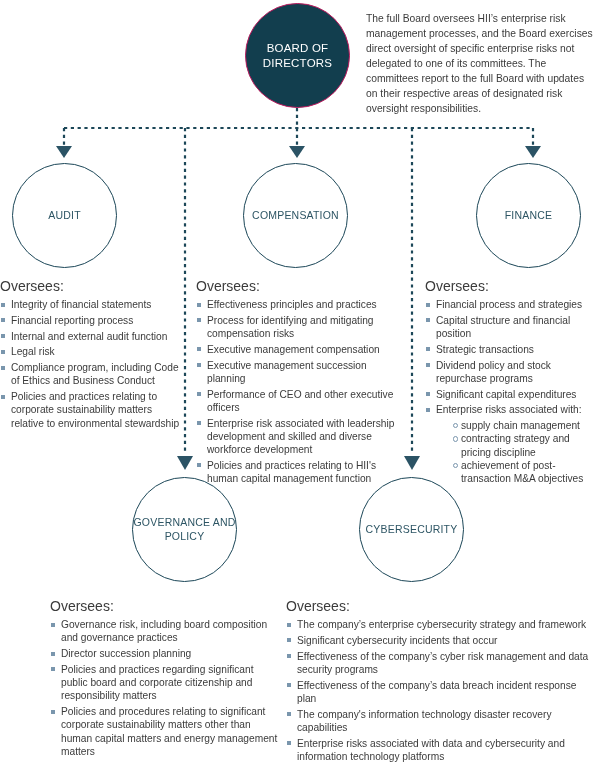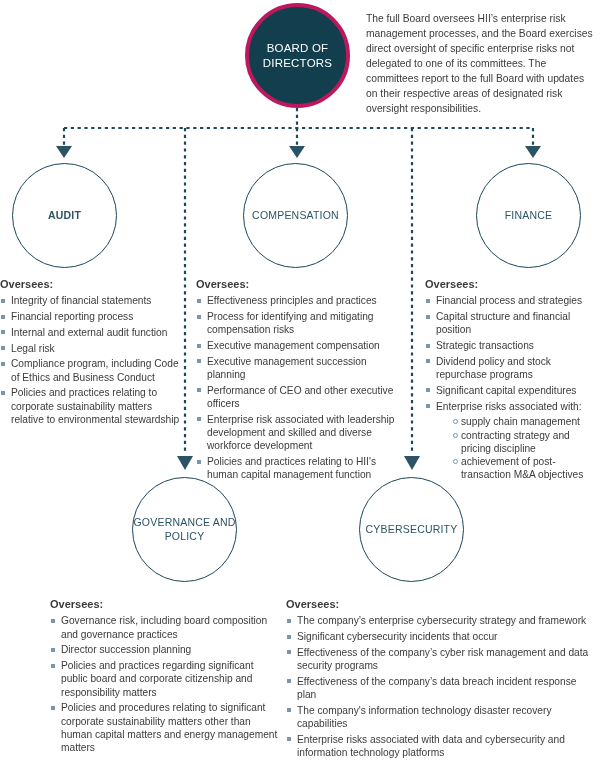--- a/index.html
+++ b/index.html
@@ -22,21 +22,21 @@
     position:absolute;
     border-radius:50%;
     box-sizing:border-box;
     display:flex;align-items:center;justify-content:center;
     text-align:center;
     line-height:1.25;
     letter-spacing:.2px;
   }
   .node-board{
     background:#123e4e;
-    border:4px solid #be185d;
+    border:1px solid #be185d;
     color:#ffffff;
     font-size:11.5px;
   }
   .node-open{
     background:#ffffff;
     border:1.6px solid #1c4758;
     color:#2d5564;
     font-size:10.5px;
   }
 
@@ -44,25 +44,24 @@
   .intro{
     position:absolute;
     font-size:10.3px;
     line-height:1.46;
     color:#3b3b3b;
   }
 
   
   .block{position:absolute;}
   .block .oversees{
-    font-size:11px;
+    font-size:14px;
     line-height:1.3;
     color:#3b3b3b;
     margin:0 0 3px 0;
-    font-weight:bold;
   }
   ul.blist{
     list-style:none;
     margin:0;padding:0;
   }
   ul.blist > li{
     position:relative;
     padding-left:11px;
     margin-bottom:2.5px;
     font-size:10.2px;
@@ -128,21 +127,21 @@
       <polygon points="404,456 420,456 412,470"></polygon>
     </g>
   </svg>
 
   <div class="node node-board" style="left:245px;top:3px;width:105px;height:105px;">
     <span>BOARD OF DIRECTORS</span>
   </div>
 
   <div class="intro" style="left:366px;top:11px;width:228px;">The full Board oversees HII’s enterprise risk management processes, and the Board exercises direct oversight of specific enterprise risks not delegated to one of  its committees. The committees report to the full Board with updates on their respective areas of designated risk oversight responsibilities.</div>
 
-  <div class="node node-open" style="left:12px;top:163px;width:105px;height:105px;font-weight:bold;">
+  <div class="node node-open" style="left:12px;top:163px;width:105px;height:105px;">
     <span>AUDIT</span>
   </div>
 
   <div class="node node-open" style="left:243px;top:163px;width:105px;height:105px;">
     <span>COMPENSATION</span>
   </div>
 
   <div class="node node-open" style="left:476px;top:163px;width:105px;height:105px;">
     <span>FINANCE</span>
   </div>

